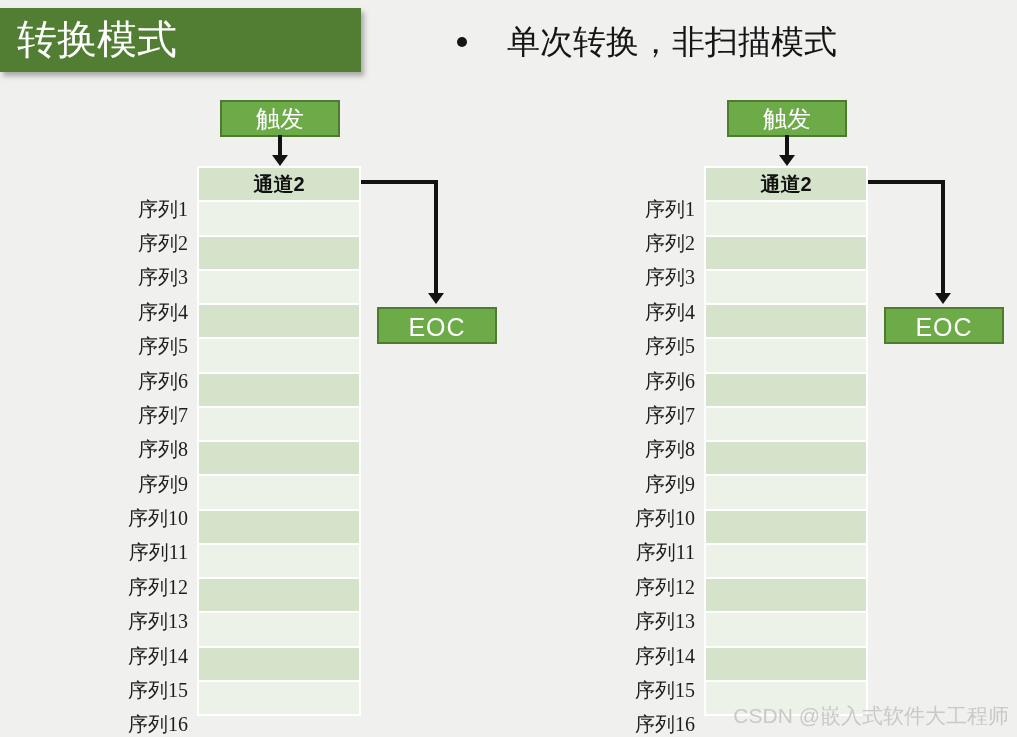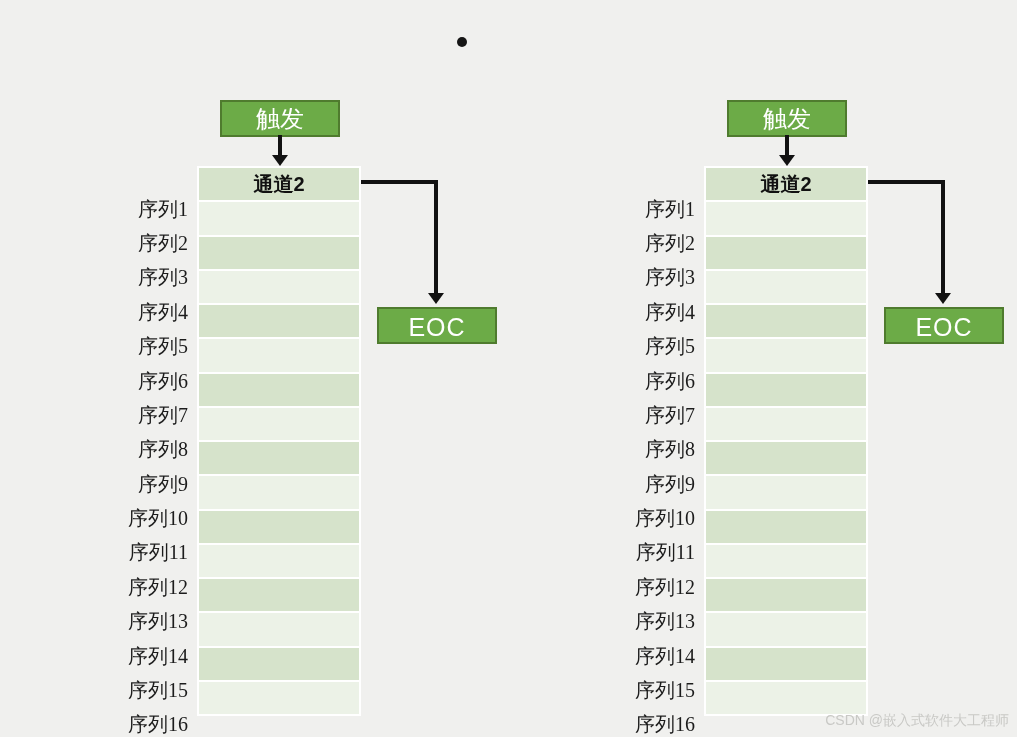--- a/index.html
+++ b/index.html
@@ -64,31 +64,35 @@
   }
   .eoc{
     position:absolute; left:267px; top:207px; width:120px; height:37px;
     background:var(--button-green,#6cab47);
     border:2px solid var(--button-border,#4f7b2e); box-sizing:border-box;
     color:#fff; font-size:25px; letter-spacing:1px;
     display:flex; align-items:flex-end; justify-content:center;
   }
   .watermark{
     position:absolute; right:8px; bottom:7px;
-    font-size:14px; color:#c9c9c6; white-space:nowrap;
+    font-size:21px; color:#c9c9c6; white-space:nowrap;
   }
 </style>
 </head>
 <body>
 
 <div class="slide">
 
+  <div class="banner">
+    <span>转换模式</span>
+  </div>
 
   <div class="bullet">
     <span class="dot"></span>
+    <span>单次转换，非扫描模式</span>
   </div>
 
   <div class="diagram left">
     <div class="trigger">
       <span>触发</span>
     </div>
     <div class="arrow-shaft v" style="left:168px;top:35px;height:21px"></div>
     <div class="arrow-head" style="left:162px;top:55px"></div>
     <div class="labels">
         <div class="row-label">序列1</div>

